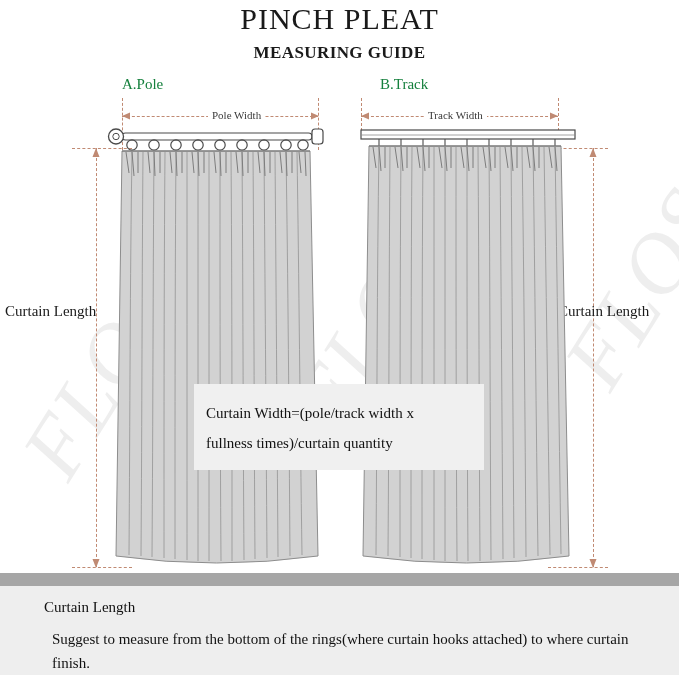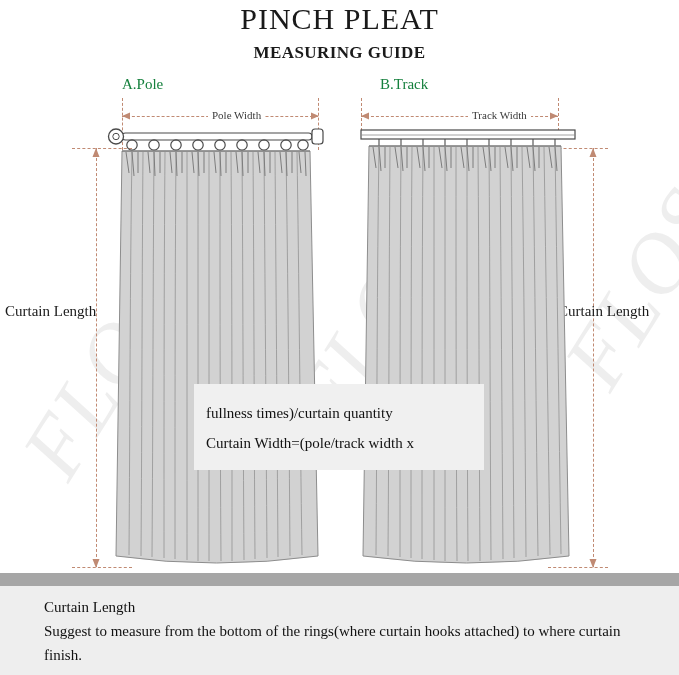--- a/index.html
+++ b/index.html
@@ -113,21 +113,21 @@
     width: 679px;
     height: 102px;
     background: #eeeeee;
     border-top: 13px solid #a6a6a6;
     padding: 9px 28px 0 44px;
     font-size: 15px;
     line-height: 24px;
     color: #111;
   }
   .note .hdr { margin: 0 0 0 0; }
-  .note .body { margin: 0; }
+  .note .body { margin: 8px; }
 </style>
 </head>
 <body>
 
 <div class="watermark" id="wm1">FLOSie</div>
 <div class="watermark" id="wm2">FLOSie</div>
 <div class="watermark" id="wm3">FLOSie</div>
 
 <div class="title">PINCH PLEAT</div>
 <div class="subtitle">MEASURING GUIDE</div>
@@ -144,21 +144,21 @@
 </svg>
 <div class="dim-text" style="top:109px; left:186px;margin-left:22px;">Pole Width</div>
 
 <div class="dash-v" style="top:98px; left:361px; height:38px;"></div>
 <div class="dash-v" style="top:98px; left:558px; height:38px;"></div>
 <div class="dash-h" style="top:116px; left:361px; width:197px;"></div>
 <svg class="panel" style="top:110px; left:357px;" width="206" height="14">
   <polygon points="4,6 12,2.5 12,9.5" fill="#c08a73"></polygon>
   <polygon points="201,6 193,2.5 193,9.5" fill="#c08a73"></polygon>
 </svg>
-<div class="dim-text" style="top:109px; left:424px;margin-left:44px;">Track Width</div>
+<div class="dim-text" style="top:109px; left:424px;">Track Width</div>
 
 <div class="dash-h" style="top:148px; left:72px; width:60px;"></div>
 <div class="dash-h" style="top:567px; left:72px; width:60px;"></div>
 <div class="dash-v" style="top:148px; left:96px; height:419px;"></div>
 <svg class="panel" style="top:144px; left:90px;" width="14" height="428">
   <polygon points="6,4 2.5,13 9.5,13" fill="#c08a73"></polygon>
   <polygon points="6,424 2.5,415 9.5,415" fill="#c08a73"></polygon>
 </svg>
 <div class="side-text" id="curtain-length-left">Curtain Length</div>
 
@@ -278,20 +278,20 @@
       <path d="M128 29 L131 50 M134 29 L136 53 M140 29 L140 50"></path>
       <path d="M150 29 L153 50 M156 29 L158 53 M162 29 L162 50"></path>
       <path d="M172 29 L175 50 M178 29 L180 53 M184 29 L184 50"></path>
       <path d="M194 29 L197 50 M200 29 L202 53"></path>
     </g>
     <path d="M14 28 L206 28" stroke="#6f6f6f" stroke-width="1.2" fill="none"></path>
   </g>
 </svg>
 
 <div class="formula">
+  <div>Curtain Width=(pole/track width x</div>
   <div>fullness times)/curtain quantity</div>
-  <div>Curtain Width=(pole/track width x</div>
 </div>
 
 <div class="note">
   <p class="hdr">Curtain Length</p>
   <p class="body">Suggest to measure from the bottom of the rings(where curtain hooks attached) to where curtain finish.</p>
 </div>
 
 </body></html>

